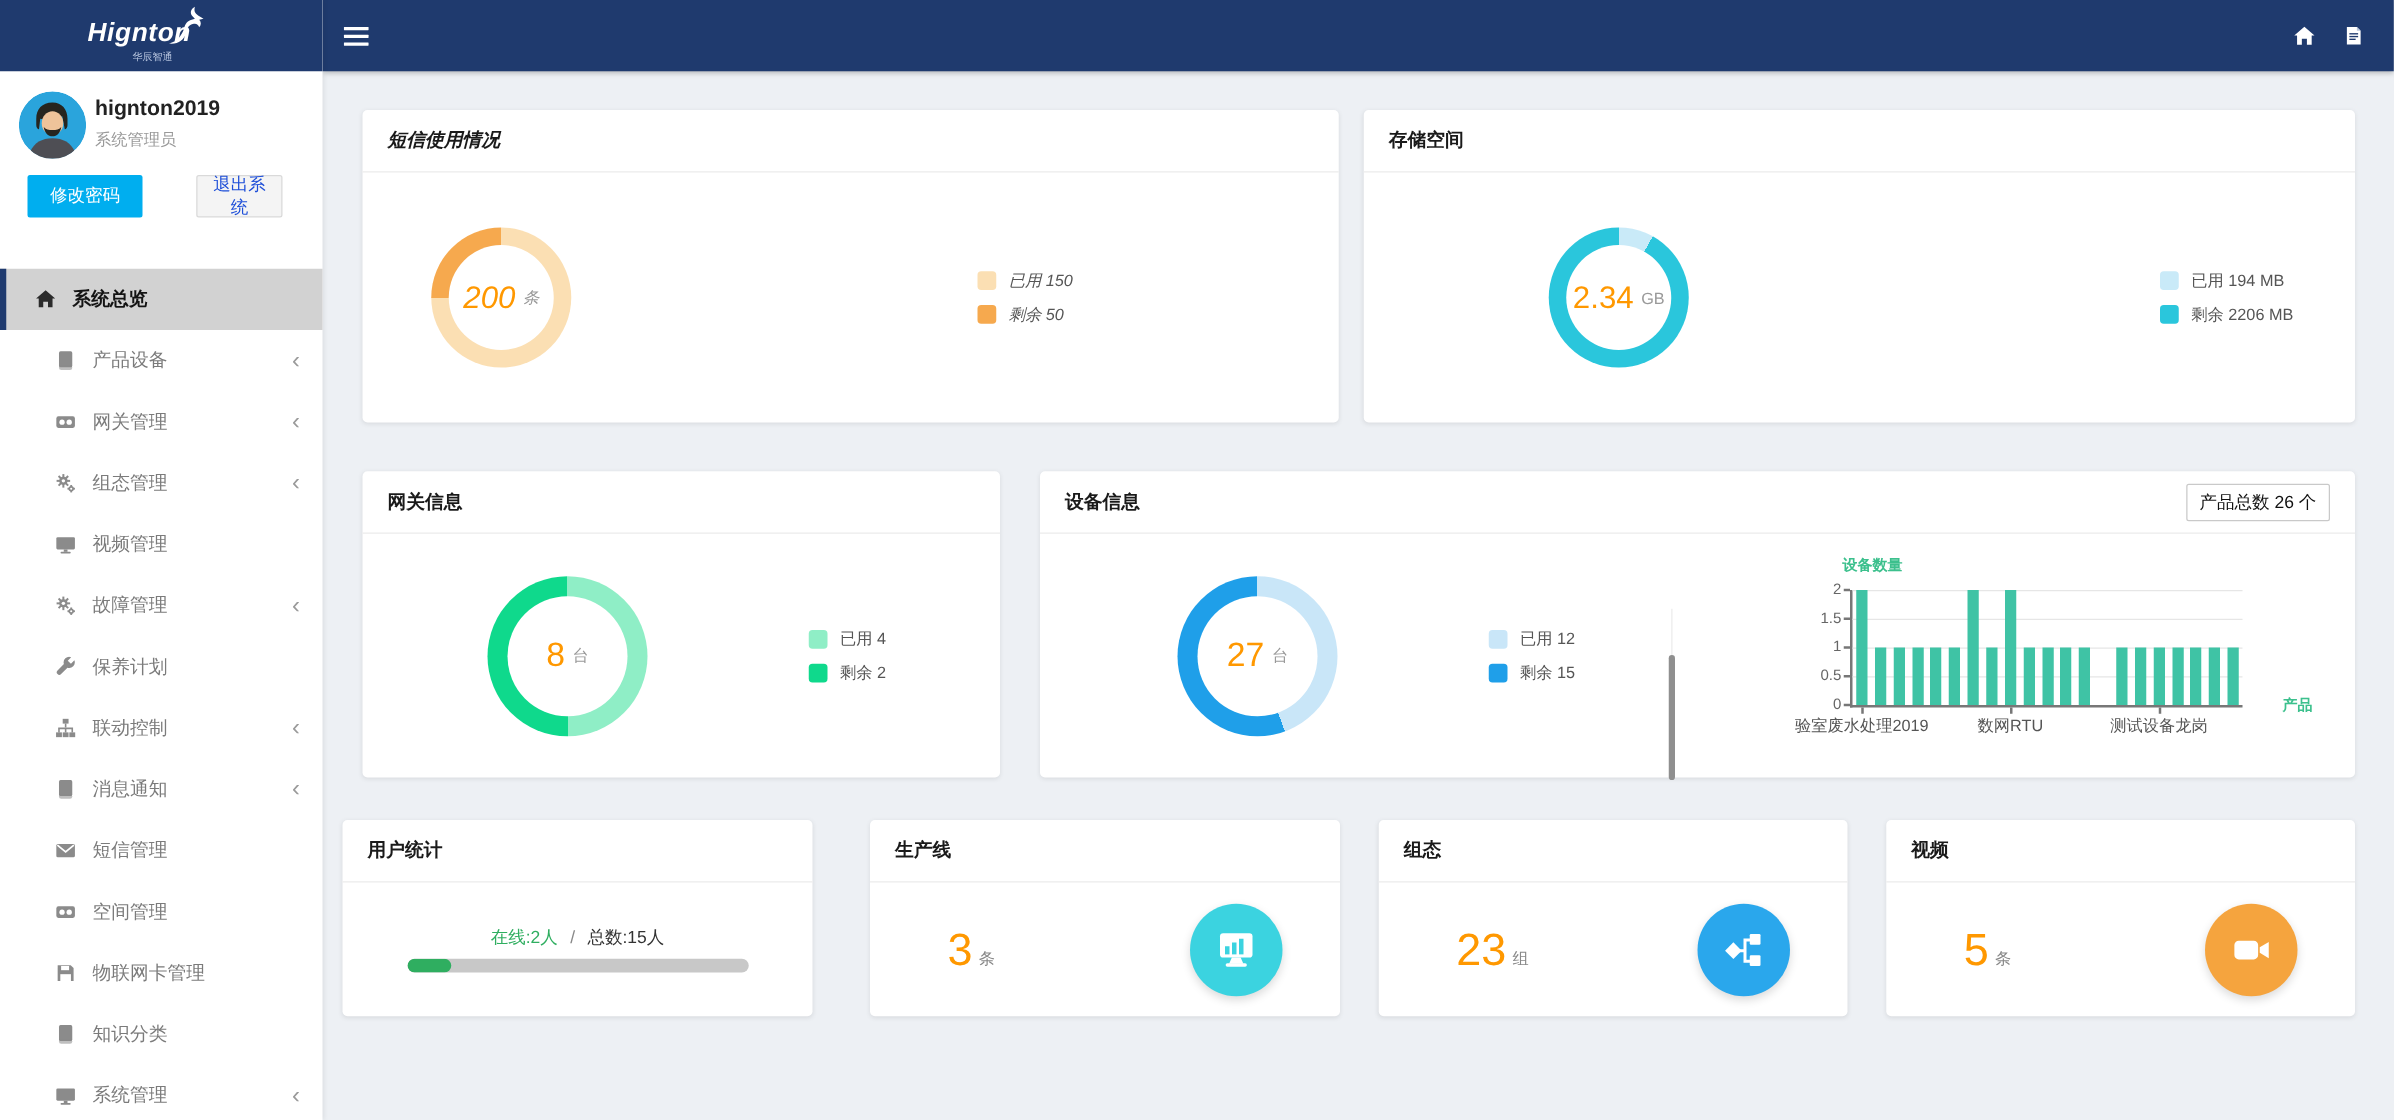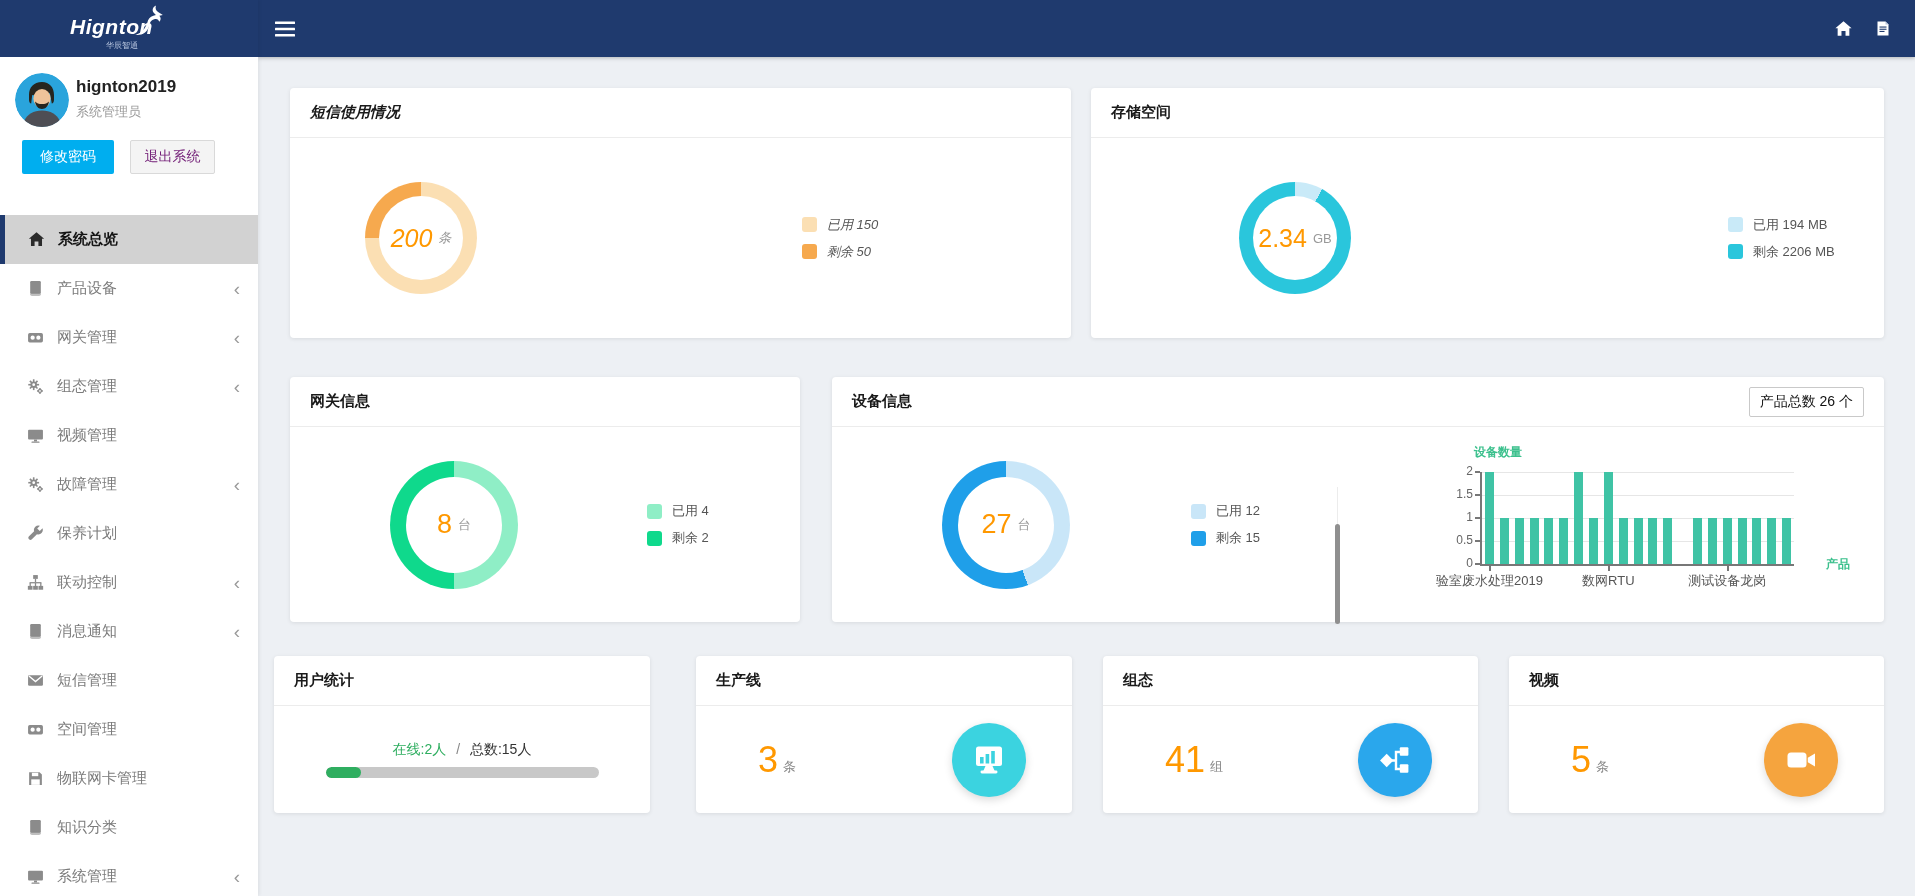--- a/index.html
+++ b/index.html
@@ -12,24 +12,24 @@
   .logo-text{position:absolute;left:70px;top:15px;color:#fff;font-weight:bold;font-style:italic;
              font-size:21px;letter-spacing:.5px;}
   .logo-sub{position:absolute;left:106px;top:40px;color:#bcc9e2;font-size:8px;}
   .logo-antelope{position:absolute;left:130px;top:3px;}
   .avatar{position:absolute;left:15px;top:73px;width:54px;height:54px;border-radius:50%;overflow:hidden;}
   .u-name{position:absolute;left:76px;top:77px;font-size:17px;font-weight:bold;color:#222;}
   .u-role{position:absolute;left:76px;top:103px;font-size:13px;color:#999;}
   .btn{position:absolute;top:140px;height:34px;font-size:14px;border-radius:2px;cursor:pointer;
        display:flex;align-items:center;justify-content:center;box-sizing:border-box;}
   .btn-pwd{left:22px;width:92px;background:#00aeef;color:#fff;border:none;}
-  .btn-out{left:130px;width:85px;background:#f4f4f4;color:#701a75;border:1px solid #d9d9d9;}
+  .btn-out{left:157px;width:69px;background:#f4f4f4;color:#1d4ed8;border:1px solid #d9d9d9;}
   .menu{position:absolute;left:0;top:215px;width:258px;}
   .menu-item{position:relative;height:49px;display:flex;align-items:center;color:#7b7b7b;
-             font-size:15px;cursor:pointer;box-sizing:border-box;padding-left:27px;}
+             font-size:15px;cursor:pointer;box-sizing:border-box;padding-left:44px;}
   .menu-item .mi-icon{width:17px;height:17px;margin-right:13px;color:#8b8b8b;flex:0 0 17px;}
   .menu-item.active{background:#d2d2d2;border-left:5px solid #1f3a6e;padding-left:23px;
                     color:#141414;font-weight:bold;}
   .menu-item.active .mi-icon{color:#2b2b2b;}
   .chev{position:absolute;right:18px;top:50%;transform:translateY(-50%);font-size:19px;color:#9a9a9a;font-weight:normal;}
   
   .topbar{position:absolute;left:258px;right:0;top:0;height:57px;background:#1f3a6e;
           display:flex;align-items:center;box-shadow:0 1px 4px rgba(0,0,0,.25);}
   .hamburger{margin-left:17px;cursor:pointer;display:flex;}
   .tb-right{margin-left:auto;display:flex;align-items:center;gap:22px;margin-right:24px;}
@@ -58,21 +58,21 @@
   .lg-sw{width:15px;height:15px;border-radius:3px;margin-right:10px;flex:0 0 15px;}
   
   #card-sms{left:32px;top:31px;width:781px;height:250px;font-style:italic;}
   #card-storage{left:833px;top:31px;width:793px;height:250px;}
   #card-gateway{left:32px;top:320px;width:510px;height:245px;}
   #card-device{left:574px;top:320px;width:1052px;height:245px;}
   #card-users{left:16px;top:599px;width:376px;height:157px;}
   #card-production{left:438px;top:599px;width:376px;height:157px;}
   #card-config{left:845px;top:599px;width:375px;height:157px;}
   #card-video{left:1251px;top:599px;width:375px;height:157px;}
-  #card-sms .card-b{height:200px;padding-left:75px;}
+  #card-sms .card-b{height:200px;padding-left:55px;}
   #card-sms .legend{margin-left:325px;}
   #card-storage .card-b{height:200px;padding-left:148px;}
   #card-storage .legend{margin-left:377px;}
   #card-gateway .card-b{height:195px;padding-left:100px;}
   #card-gateway .legend{margin-left:129px;}
   #card-device .card-b{height:195px;}
   .device-left{display:flex;align-items:center;width:505px;padding-left:97px;box-sizing:border-box;flex:0 0 505px;margin-left:13px;}
   .device-left .legend{margin-left:121px;}
   .v-div{position:absolute;left:505px;top:60px;bottom:12px;width:1px;background:#ececec;}
   .v-thumb{position:absolute;left:503px;top:97px;width:5px;height:100px;background:#8f8f8f;border-radius:3px;cursor:pointer;}
@@ -511,21 +511,21 @@
           <path d="M16.5 26l-2.2 5h11.4l-2.2-5z" fill="#fff"></path>
             <rect x="11.5" y="30.6" width="17" height="2.8" rx="1.4" fill="#fff"></rect>
         </svg>
       </span>
     </div>
   </div>
 
   <div class="card" id="card-config">
     <div class="card-h">组态</div>
     <div class="kpi-b">
-      <span class="big-num">41</span>
+      <span class="big-num">23</span>
       <span class="big-unit">组</span>
       <span class="circle-ic" style="background:#2aa7ec;">
         <svg width="40" height="40" viewBox="0 0 40 40">
           <path d="M16.5 20.5h4.5M21 20.5v-8.5h4M21 20.5v8.5h4" stroke="#fff" stroke-width="2.4" fill="none"></path>
           <rect x="7" y="15.8" width="9.4" height="9.4" transform="rotate(45 11.7 20.5)" fill="#fff"></rect>
           <rect x="24.8" y="7.2" width="8.6" height="8.6" rx="1" fill="#fff"></rect>
           <rect x="24.8" y="24.2" width="8.6" height="8.6" rx="1" fill="#fff"></rect>
         </svg>
       </span>
     </div>

